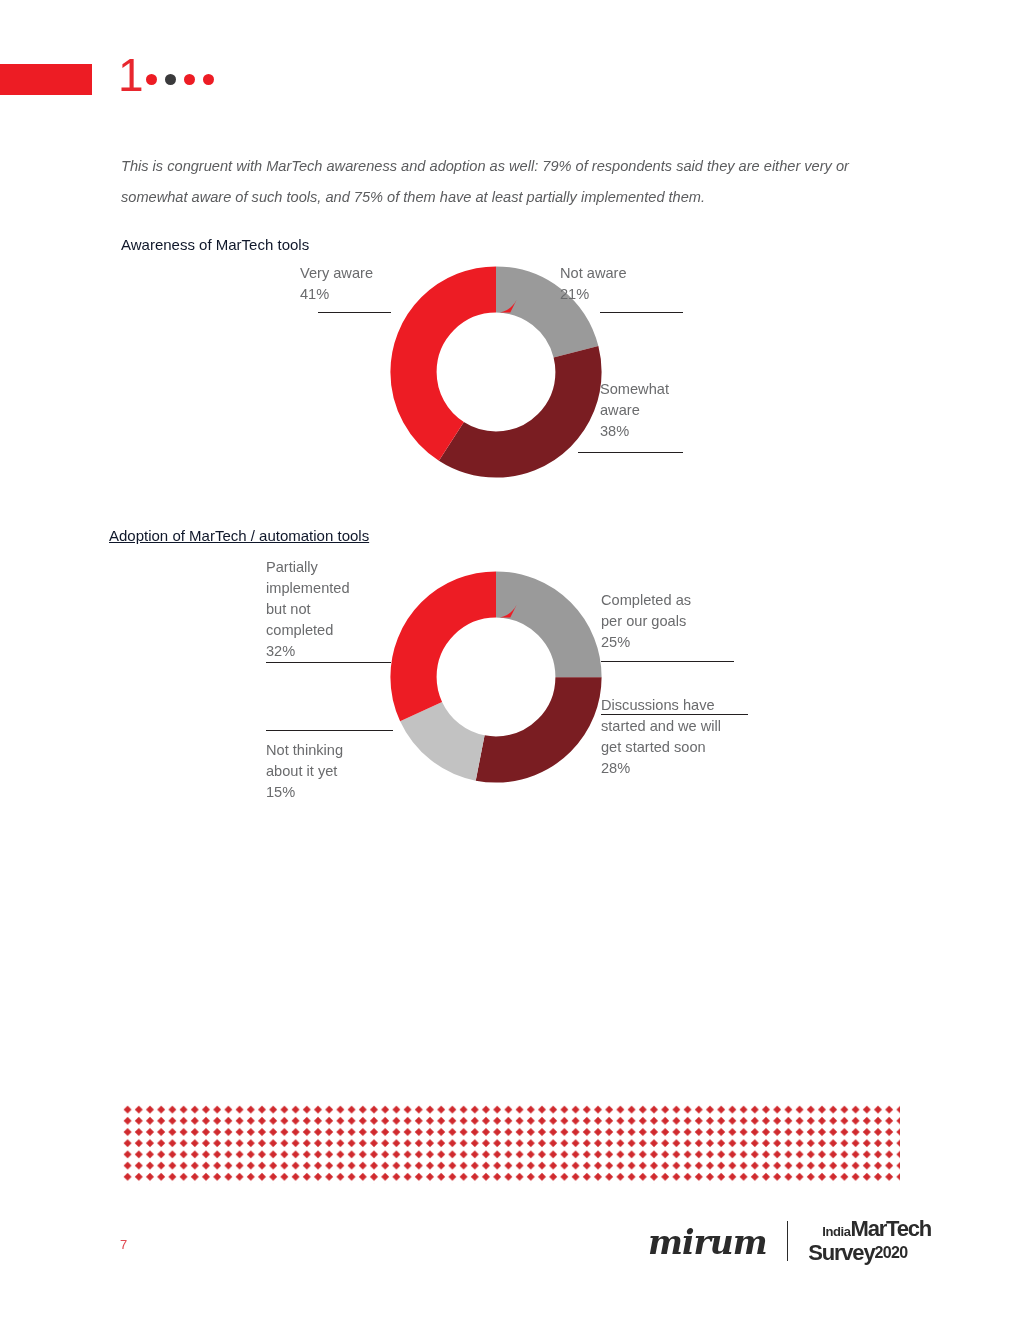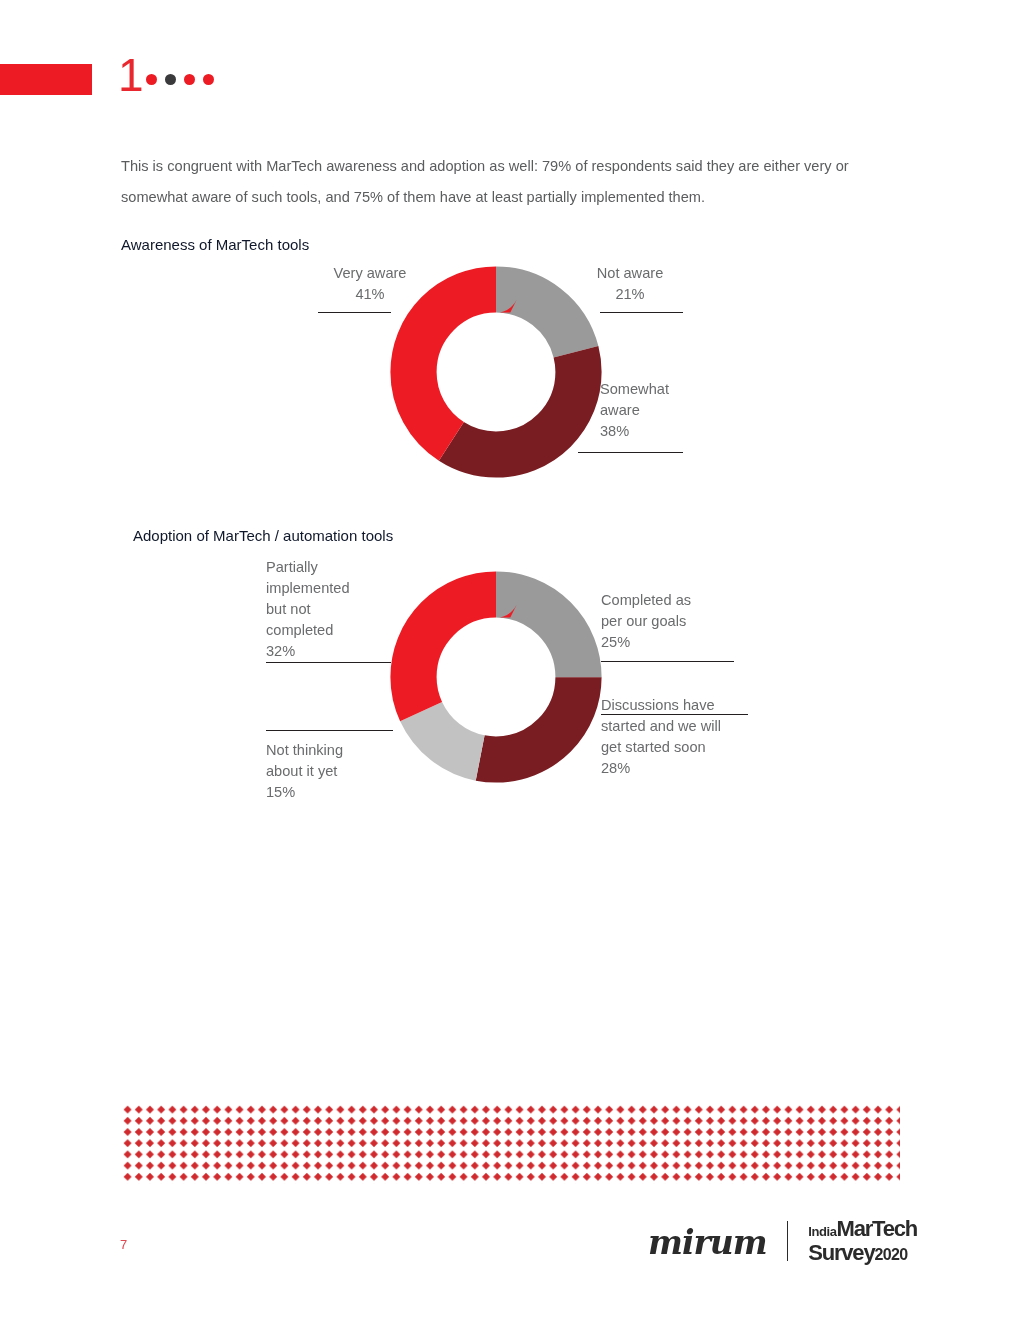--- a/index.html
+++ b/index.html
@@ -56,46 +56,47 @@
   
   .intro {
     position: absolute;
     left: 121px;
     top: 136px;
     width: 782px;
     font-size: 14.6px;
     line-height: 31px;
     color: #5b5c5e;
     font-weight: 400;
+    font-style: italic;
   }
 
   .section-title {
     position: absolute;
     font-size: 15px;
     color: #0f172a;
     font-weight: 400;
     white-space: nowrap;
   }
   #title-awareness { left: 121px; top: 224px; }
-  #title-adoption  { left: 133px; top: 515px; }
+  #title-adoption  { left: 109px; top: 515px; text-decoration: underline; }
 
   .donut { position: absolute; }
   #donut1 { left: 386px; top: 262px; width: 220px; height: 220px; }
   #donut2 { left: 386px; top: 567px; width: 220px; height: 220px; }
 
   .donut svg { display: block; width: 100%; height: 100%; }
 
   .lbl {
     position: absolute;
     font-size: 14.6px;
     line-height: 21px;
     color: #6a6b6d;
     font-weight: 400;
   }
-  .lbl.center { text-align: center; }
+  .lbl.center { }
   .lbl.left   { text-align: left; }
 
   .leader {
     position: absolute;
     height: 0;
     border-top: 1.3px solid #231f20;
   }
 
   
   #c1-very     { left: 300px; top: 263px; width: 140px; }
@@ -162,24 +163,24 @@
   .survey-lock {
     color: #2b2b2b;
     font-family: "Liberation Sans", sans-serif;
     line-height: 1;
   }
   .survey-lock .l1,
   .survey-lock .l2 {
     display: flex;
     align-items: baseline;
   }
-  .survey-lock .sm  { font-size: 13px; font-weight: 700; letter-spacing: -0.4px; }
+  .survey-lock .sm  { font-size: 13px; font-weight: 700; letter-spacing: -0.4px; margin-left: 14px; }
   .survey-lock .big { font-size: 22px; font-weight: 700; letter-spacing: -1.2px; }
   .survey-lock .yr  { font-size: 16px; font-weight: 700; letter-spacing: -0.6px; }
-  .survey-lock .l2  { margin-top: 2px; }
+  .survey-lock .l2  { margin-top: 2px; align-items: center; }
 </style>
 </head>
 <body>
 
 <div class="hdr-bar"></div>
 <div class="hdr-num">1</div>
 <div class="hdr-dots">
   <i></i>
   <i class="dark"></i>
   <i></i>

